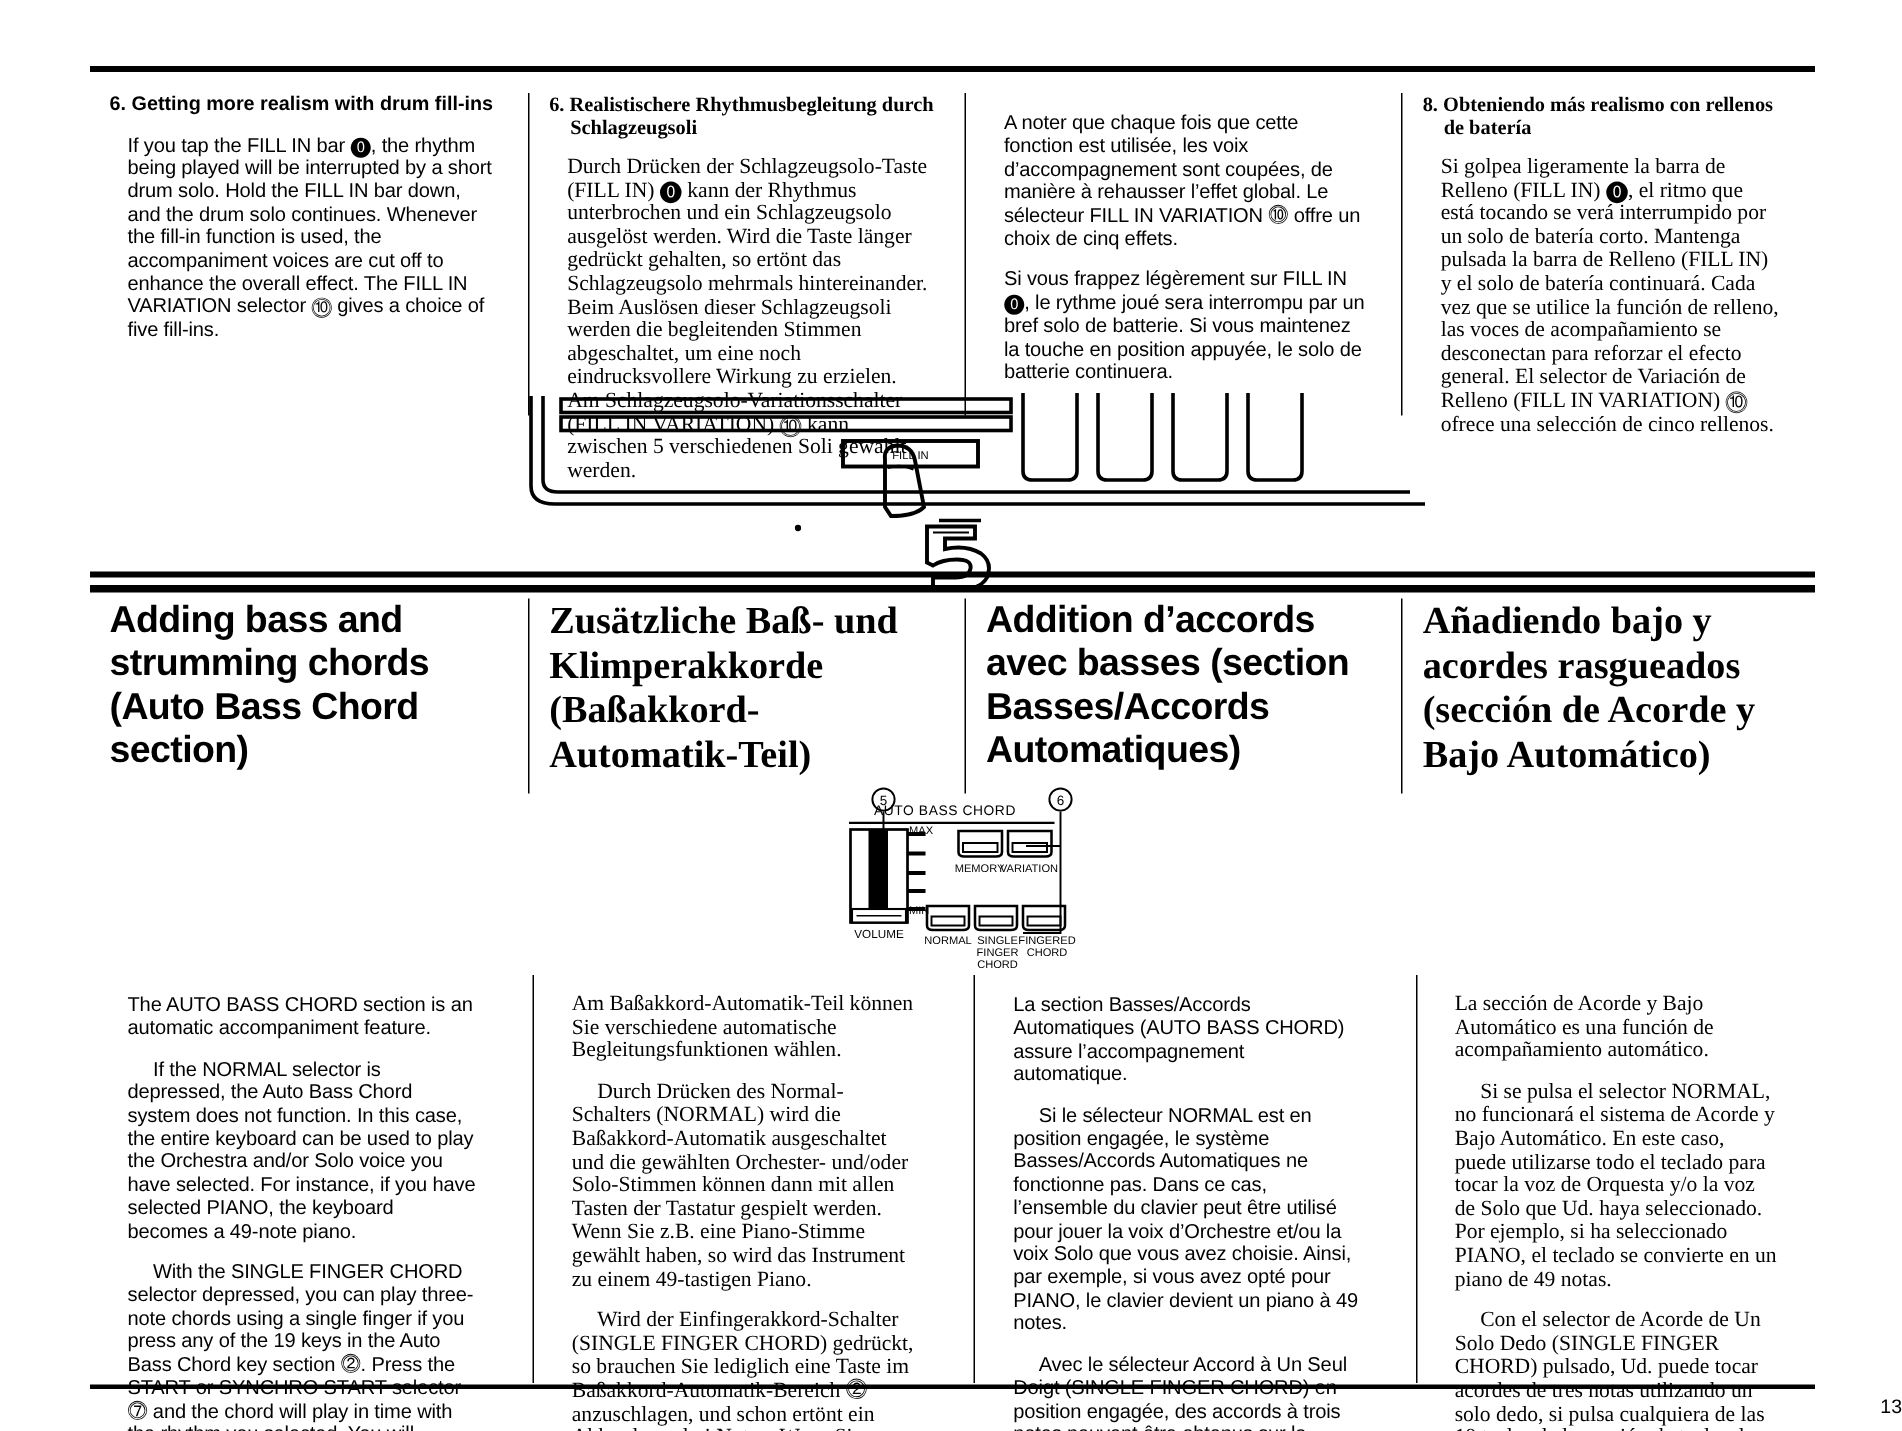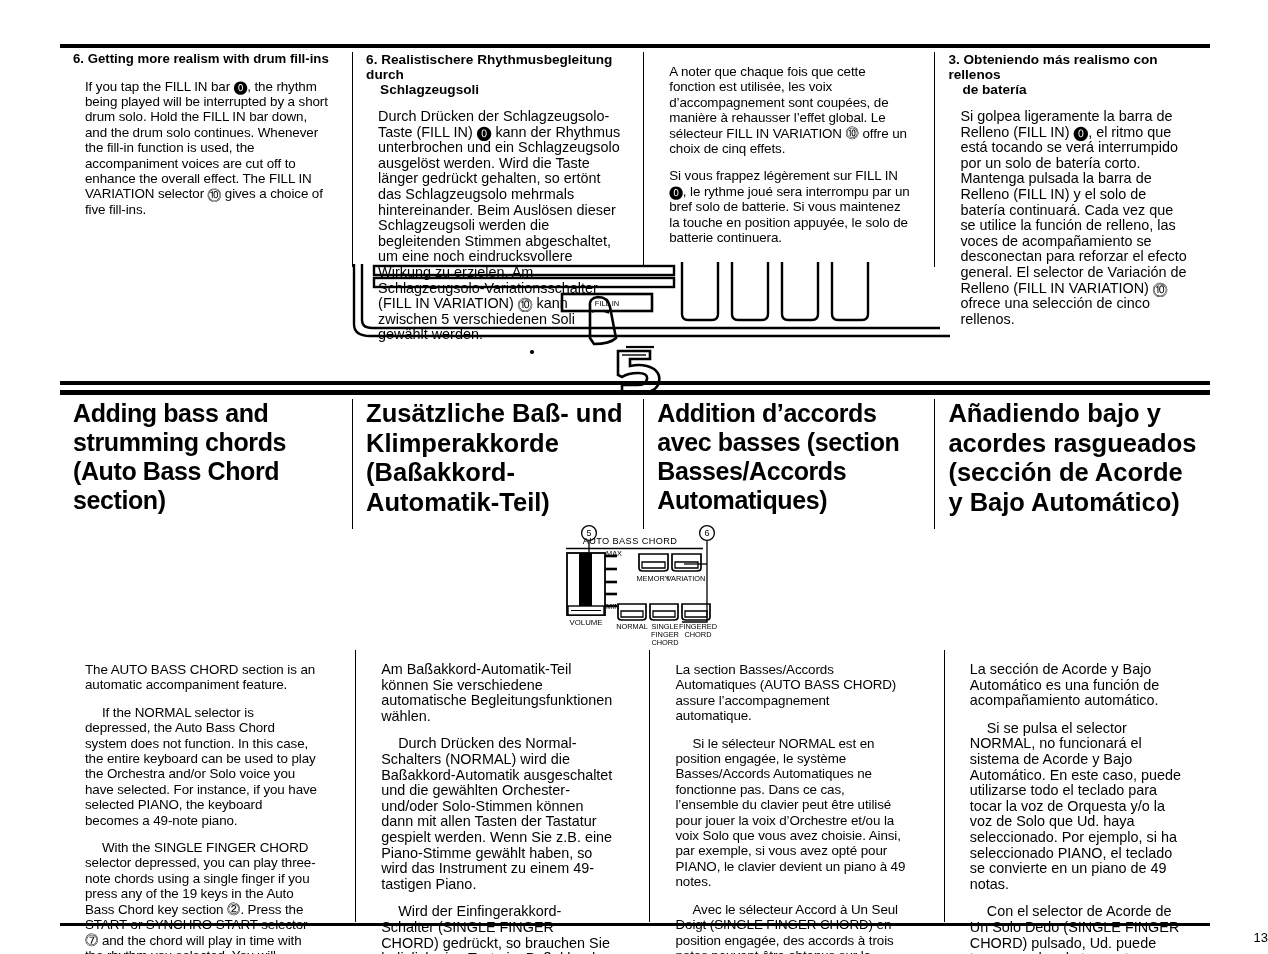--- a/index.html
+++ b/index.html
@@ -17,40 +17,40 @@
   .rule-mid.b{top:390px;height:5px;}
   .rule-bottom{position:absolute;left:60px;top:923px;width:1150px;height:3px;background:#000;}
 
   
   .cols{position:absolute;display:flex;}
   .col{position:relative;box-sizing:border-box;}
   .col + .col{border-left:1.5px solid #000;}
   .col .pad{padding:0 11px 0 13px;}
 
   
-  .band-top{left:60px;top:52px;width:1150px;height:215px;}
+  .band-top{left:60px;top:62px;width:1150px;height:215px;}
   .band-top .col{width:299px;}
   .band-top .col:nth-child(1){width:300px;}
   .band-top .col:nth-child(4){width:283px;}
 
   
   .band-head{left:60px;top:399px;width:1150px;height:130px;}
   .band-head .col{width:299px;}
   .band-head .col:nth-child(1){width:300px;}
   .band-head .col:nth-child(4){width:283px;}
 
   
   .band-body{left:60px;top:650px;width:1150px;height:272px;gap:13px;}
   .band-body .col{width:299px;}
   .band-body .col:nth-child(1){width:300px;}
   .band-body .col:nth-child(4){width:283px;}
 
   
   .sans{font-family:"Liberation Sans", sans-serif;}
-  .serif{font-family:Liberation Sans, sans-serif;}
+  .serif{font-family:Liberation Serif, serif;}
 
   .num-head{
     font-weight:bold;font-size:13.2px;line-height:14.6px;
     margin:0 0 1px 0;
   }
   .num-head.serif{font-size:13.6px;line-height:15px;}
   .num-head .cont{display:block;padding-left:14px;}
 
   .para{
     font-size:13.4px;line-height:15.4px;margin:12px;
@@ -105,21 +105,21 @@
     <div class="col">
       <div class="pad">
         <p class="para sans">A noter que chaque fois que cette fonction est utilisée, les voix d’accompagnement sont coupées, de manière à rehausser l’effet global. Le sélecteur FILL IN VARIATION ⓾ offre un choix de cinq effets.</p>
         <p class="para sans">Si vous frappez légèrement sur FILL IN ⓿, le rythme joué sera interrompu par un bref solo de batterie. Si vous maintenez la touche en position appuyée, le solo de batterie continuera.</p>
       </div>
     </div>
 
     <div class="col">
       <div class="pad">
         <p class="num-head serif">
-          <span>3. Obteniendo más realismo con rellenos</span>
+          <span>8. Obteniendo más realismo con rellenos</span>
           <span class="cont">de batería</span>
         </p>
         <p class="para serif">Si golpea ligeramente la barra de Relleno (FILL IN) ⓿, el ritmo que está tocando se verá interrumpido por un solo de batería corto. Mantenga pulsada la barra de Relleno (FILL IN) y el solo de batería continuará. Cada vez que se utilice la función de relleno, las voces de acompañamiento se desconectan para reforzar el efecto general. El selector de Variación de Relleno (FILL IN VARIATION) ⓾ ofrece una selección de cinco rellenos.</p>
       </div>
     </div>
   </div>
 
   <div class="illus">
     <svg width="640" height="130" viewBox="0 0 640 130" xmlns="http://www.w3.org/2000/svg">
       <g fill="none" stroke="#000" stroke-width="2.4">

